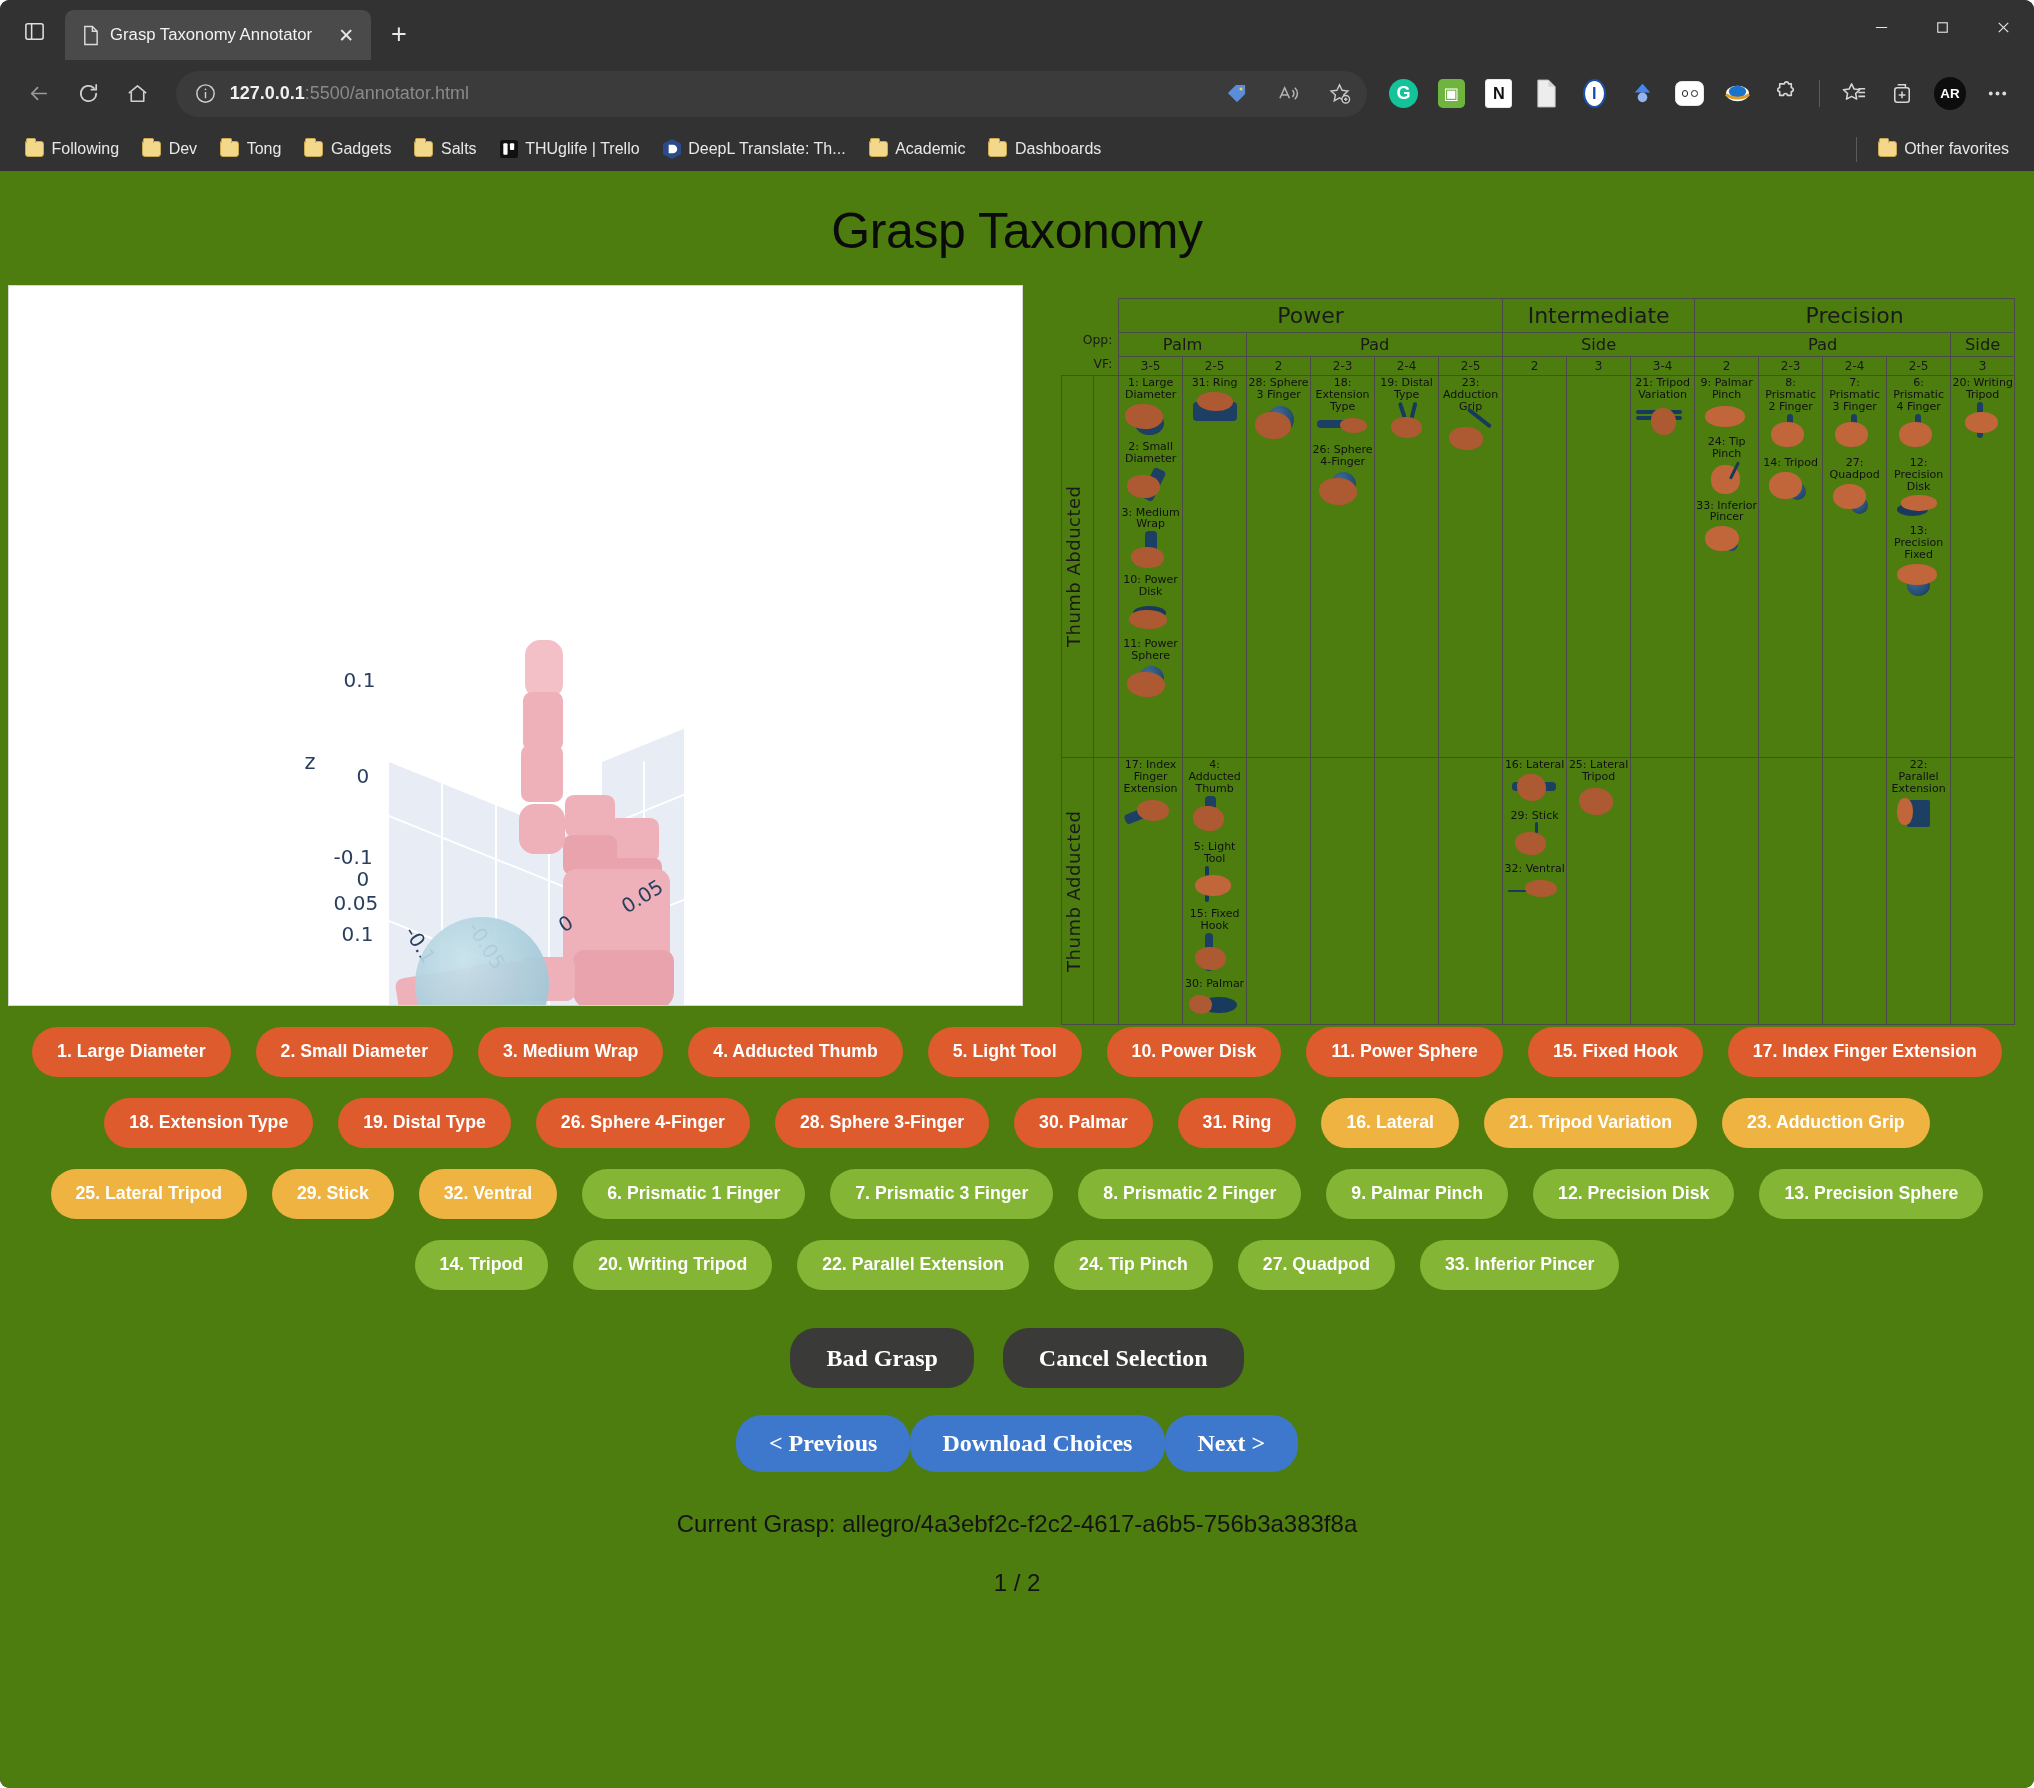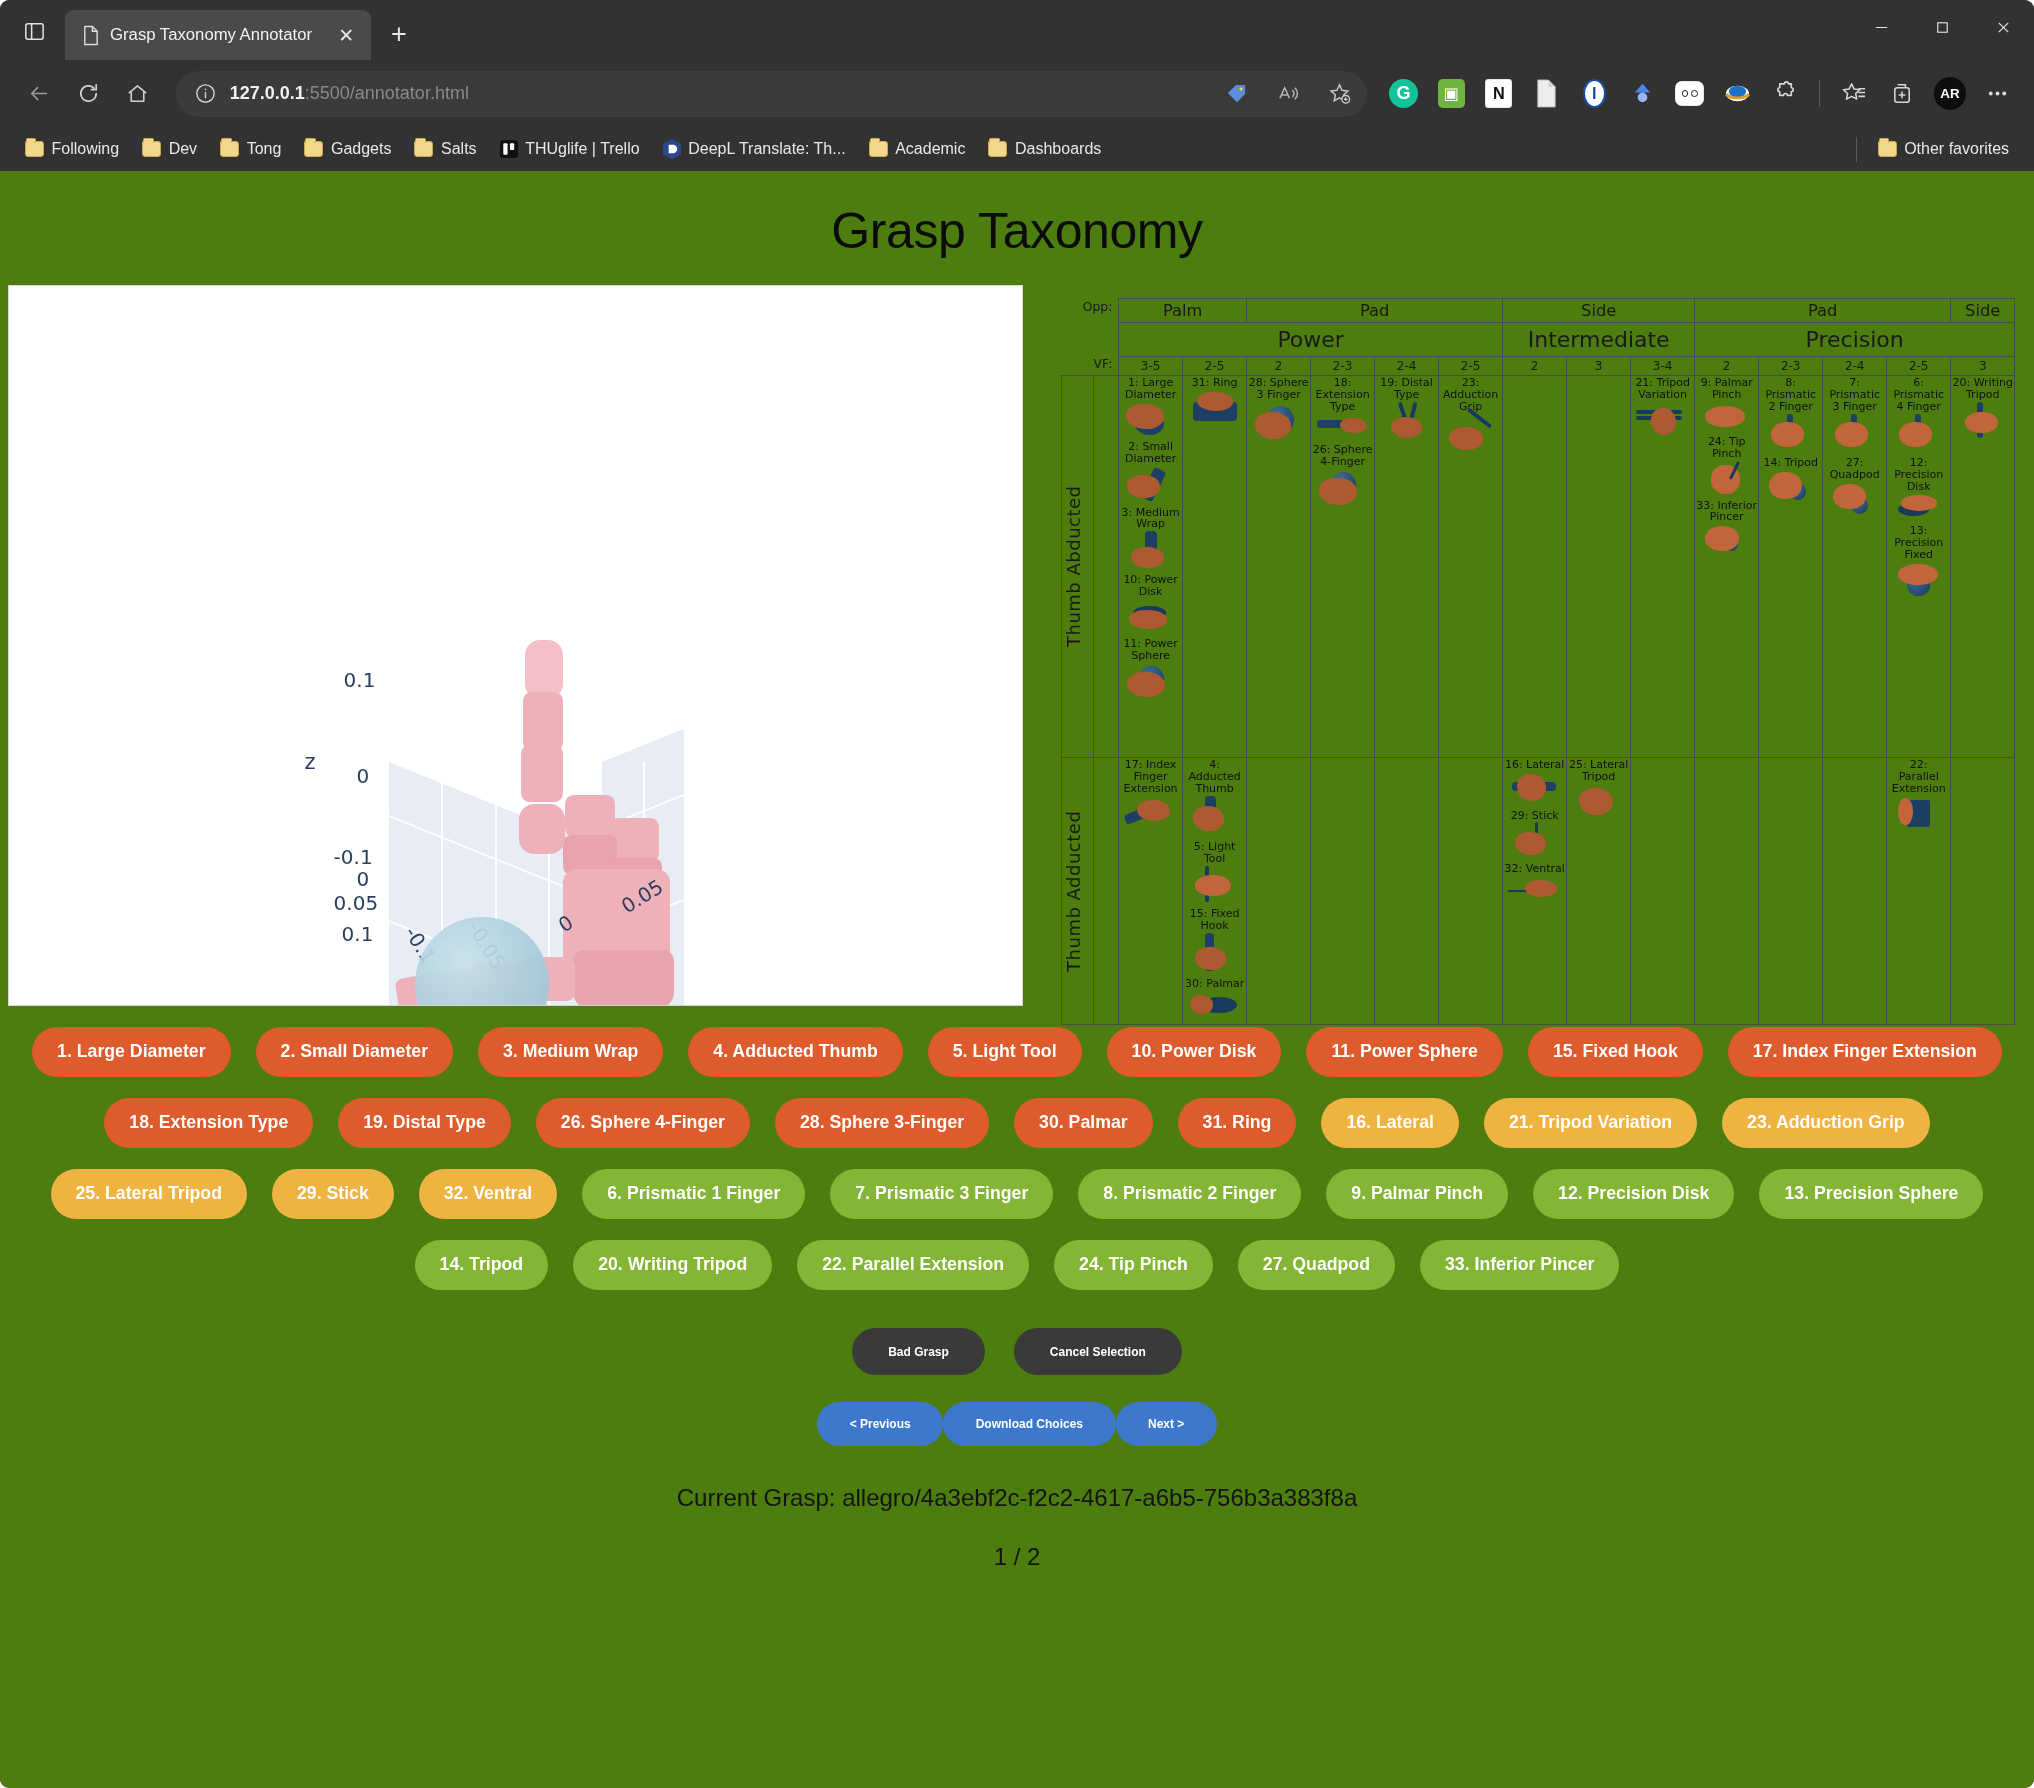--- a/index.html
+++ b/index.html
@@ -215,22 +215,22 @@
     border: none; border-radius: 25px; color: #ffffff;
     font-family: "Liberation Sans", sans-serif; font-size: 17.7px; font-weight: 700;
     padding: 15.3px 25px; white-space: nowrap; cursor: pointer; line-height: 1.1;
   }
   .gbtn.power { background: #dd5b2d; }
   .gbtn.inter { background: #eeb340; }
   .gbtn.prec  { background: #84b535; }
 
   .actionrow { display: flex; justify-content: center; gap: 29px; margin-top: 38px; }
   .abtn {
-    border: none; border-radius: 26px; color: #fff; font-size: 12px; font-weight: 700;
-    padding: 16.3px 36px; cursor: pointer; font-family: Liberation Sans, sans-serif;
+    border: none; border-radius: 26px; color: #fff; font-size: 24px; font-weight: 700;
+    padding: 16.3px 36px; cursor: pointer; font-family: Liberation Serif, serif;
   }
   .abtn.dark { background: #3a3a38; }
   .navrow { display: flex; justify-content: center; margin-top: 27px; }
   .abtn.blue { background: #3d78cd; padding: 15.3px 32.5px; }
 
   .status {
     text-align: center; font-size: 24px; color: #141414;
     font-family: "Liberation Sans", sans-serif; margin-top: 40px; line-height: 1.0;
   }
   .status + .status { margin-top: 29px; }
@@ -546,33 +546,33 @@
                 <col style="width:64px">
               <col style="width:64px">
                 <col style="width:64px">
                 <col style="width:64px">
                 <col style="width:64px">
               <col style="width:64px">
             </colgroup>
 
             <tbody>
                 <tr>
+              <td class="lbl-side" colspan="2" style="border:none"></td>
+              <td class="h-top" colspan="6">Power</td>
+              <td class="h-top" colspan="3">Intermediate</td>
+              <td class="h-top" colspan="5">Precision</td>
+            </tr>
+
+            <tr>
               <td class="lbl-side" colspan="2">Opp:</td>
               <td class="h-opp" colspan="2">Palm</td>
               <td class="h-opp" colspan="4">Pad</td>
               <td class="h-opp" colspan="3">Side</td>
               <td class="h-opp" colspan="4">Pad</td>
               <td class="h-opp" colspan="1">Side</td>
-            </tr>
-
-            <tr>
-              <td class="lbl-side" colspan="2" style="border:none"></td>
-              <td class="h-top" colspan="6">Power</td>
-              <td class="h-top" colspan="3">Intermediate</td>
-              <td class="h-top" colspan="5">Precision</td>
             </tr>
 
             <tr>
               <td class="lbl-side" colspan="2">VF:</td>
               <td class="h-vf">3-5</td>
               <td class="h-vf">2-5</td>
               <td class="h-vf">2</td>
               <td class="h-vf">2-3</td>
               <td class="h-vf">2-4</td>
               <td class="h-vf">2-5</td>

